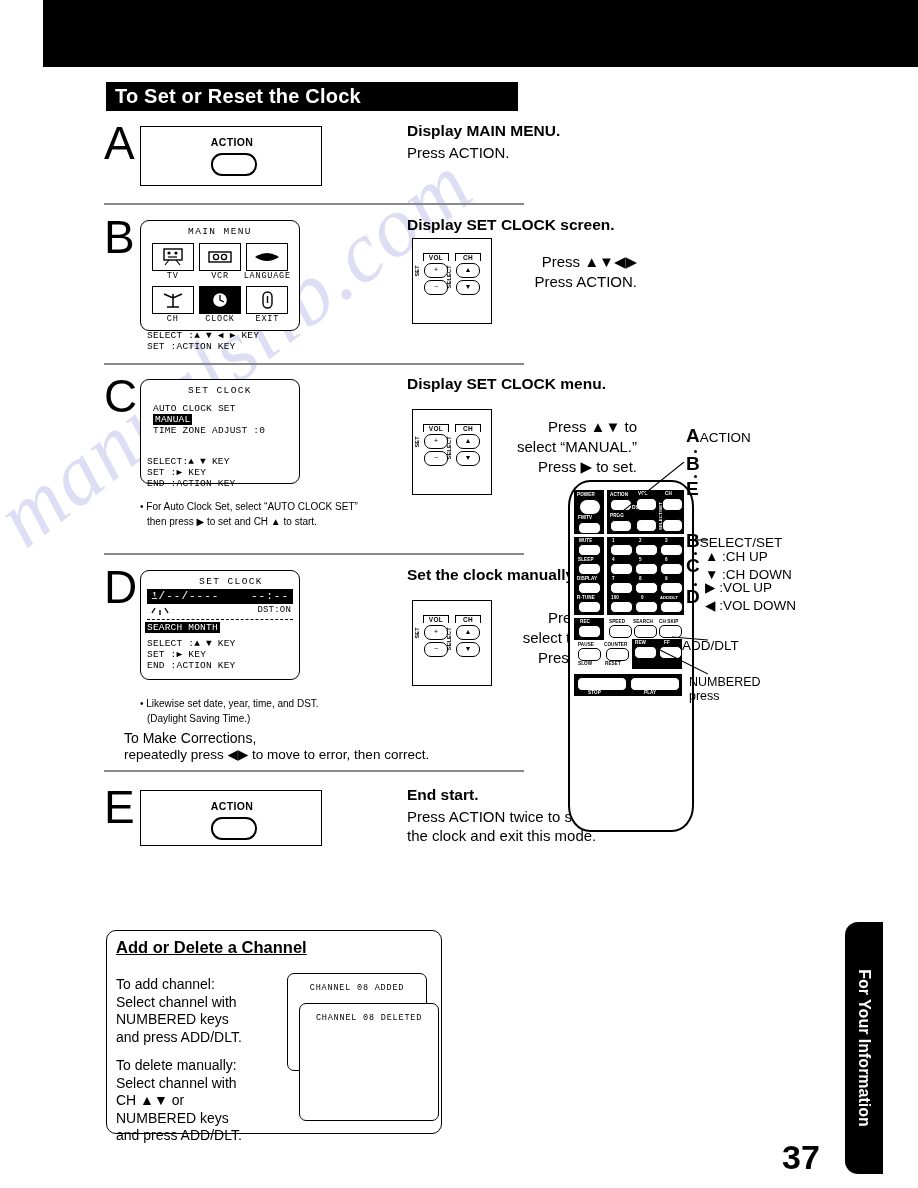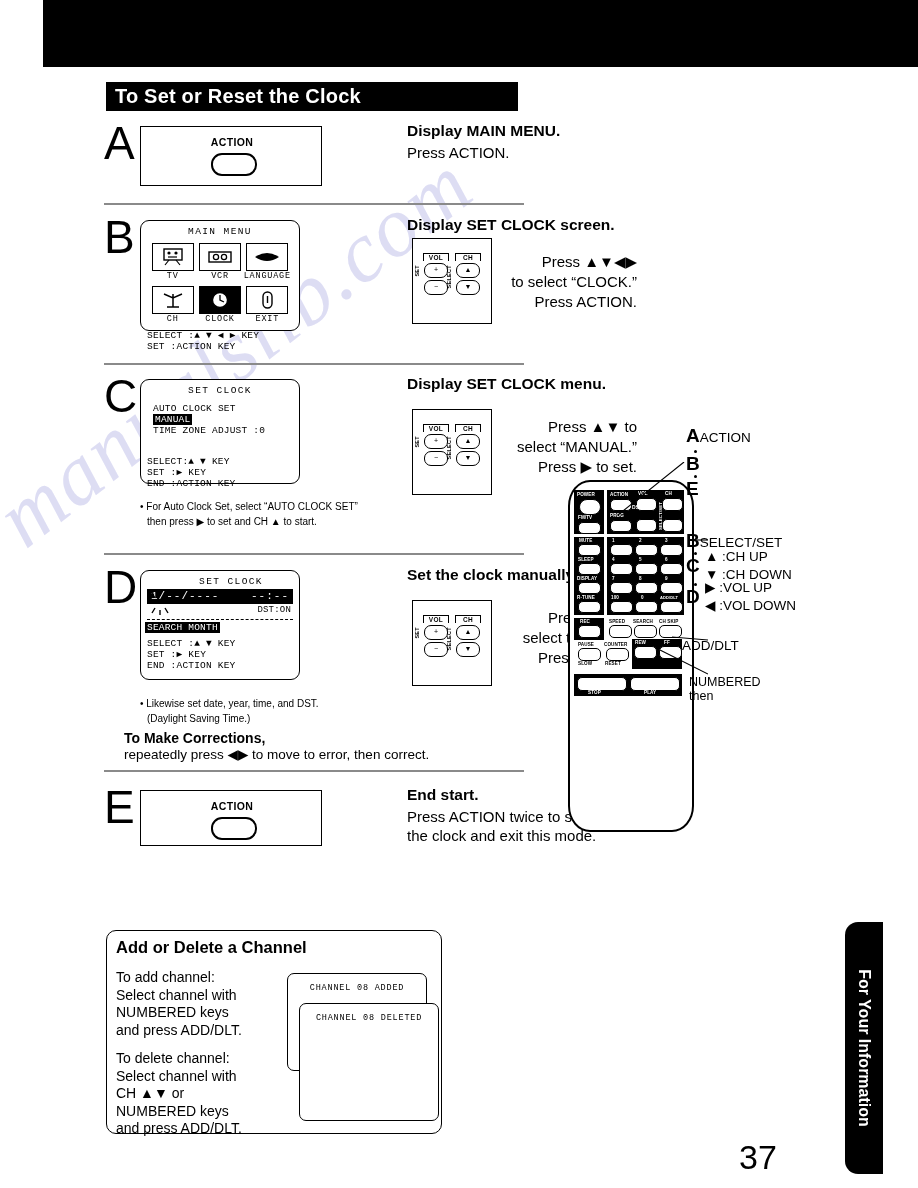--- a/index.html
+++ b/index.html
@@ -37,21 +37,21 @@
     position:absolute;left:36px;top:4px;
     border:1.6px solid #000;background:#fff;box-sizing:border-box;
   }
   .panel.rounded{border-radius:9px;}
   .instr{position:absolute;left:303px;top:0;width:230px;}
   .instr h3{margin:0 0 3px 0;font-size:15.5px;font-weight:bold;line-height:18px;}
   .instr p{margin:0;font-size:15px;line-height:19px;font-weight:normal;}
   .instr .num{margin:0;font-size:15px;line-height:20px;text-align:right;}
   .instr .num .ind{display:inline-block;padding-left:18px;}
   .note{position:absolute;font-size:10px;line-height:15px;}
-  .bold-line{font-weight:bold;font-size:14px;}
+  .bold-line{font-weight:normal;font-size:14px;}
   hr.sep{
     position:absolute;left:104px;width:420px;height:0;margin:0;
     border:none;border-top:2px solid #8a8a8a;
   }
   
   .action-box{width:182px;height:58px;position:relative;}
   .action-box .lbl{
     position:absolute;left:0;right:0;top:9px;text-align:center;
     font-size:10.5px;font-weight:bold;letter-spacing:.4px;
   }
@@ -103,21 +103,21 @@
     font-size:11px;letter-spacing:1px;padding:2px 4px;display:flex;
     justify-content:space-between;margin:2px 6px 0 6px;
   }
   .blink{position:absolute;left:12px;top:4px;font-size:12px;font-weight:bold;}
   .dashrule{border-top:1.5px dashed #000;margin:3px 6px 2px 6px;}
   
   #addel{
     position:absolute;left:106px;top:930px;width:336px;height:204px;
     border:1.8px solid #000;border-radius:10px;background:#fff;box-sizing:border-box;
   }
-  #addel h3{margin:7px 0 12px 9px;font-size:16.5px;font-weight:bold;}
+  #addel h3{margin:7px 0 19px 9px;font-size:16.5px;font-weight:bold;text-decoration:underline;}
   #addel .body{font-size:14px;line-height:17.5px;margin-left:9px;width:160px;}
   #addel .gap{height:11px;}
   .tvscr{
     position:absolute;border:1.6px solid #000;border-radius:7px;background:#fff;
     font-family:"Liberation Mono", monospace;font-size:8.5px;letter-spacing:.8px;
     text-align:center;box-sizing:border-box;
   }
   #tv-added{left:180px;top:42px;width:140px;height:98px;padding-top:9px;}
   #tv-deleted{left:192px;top:72px;width:140px;height:118px;padding-top:9px;}
   
@@ -147,21 +147,21 @@
   #side-tab{
     position:absolute;left:845px;top:922px;width:38px;height:252px;
     background:#000;border-radius:13px 0 0 13px;
   }
   #side-tab span{
     position:absolute;left:50%;top:50%;
     transform:translate(-50%,-50%) rotate(90deg);
     color:#fff;font-size:16px;font-weight:bold;white-space:nowrap;
   }
   #page-num{
-    position:absolute;left:739px;top:1138px;font-size:34px;font-weight:normal;
+    position:absolute;left:782px;top:1138px;font-size:34px;font-weight:bold;
   }
 </style>
 </head>
 <body>
 
 <div id="top-black-band"></div>
 <div id="watermark">manualslib.com</div>
 
 <div id="section-title">To Set or Reset the Clock</div>
 
@@ -264,21 +264,20 @@
       <div class="btn">▲</div>
       <div class="btn">▼</div>
       <div class="side">SELECT</div>
     </div>
   </div>
 
   <div class="instr" style="top:0;">
     <h3>Display SET CLOCK screen.</h3>
     <div style="margin-top:18px;">
       <p class="num">Press ▲▼◀▶</p>
-      <p class="num"><span class="ind">to select “CLOCK.”</span></p>
       <p class="num">Press ACTION.</p>
     </div>
   </div>
 </div>
 
 <hr class="sep" style="top:363px;">
 
 <div class="step" style="top:375px;">
   <div class="step-letter">C</div>
   <div class="panel rounded osd" style="width:160px;height:105px;">
@@ -404,21 +403,21 @@
 </div>
 
 <div id="addel">
   <h3>Add or Delete a Channel</h3>
   <div class="body">
     <div>To add channel:</div>
     <div>Select channel with</div>
     <div>NUMBERED keys</div>
     <div>and press ADD/DLT.</div>
     <div class="gap"></div>
-    <div>To delete channel:</div>
+    <div>To delete manually:</div>
     <div>Select channel with</div>
     <div>CH ▲▼ or</div>
     <div>NUMBERED keys</div>
     <div>and press ADD/DLT.</div>
   </div>
   <div class="tvscr" id="tv-added">
     <span>CHANNEL 08 ADDED</span>
   </div>
   <div class="tvscr" id="tv-deleted">
     <span>CHANNEL 08 DELETED</span>
@@ -562,20 +561,20 @@
   </div>
   <div class="co" style="left:19px;top:171px;">
     <span class="sm">◀ :VOL DOWN</span>
   </div>
 
   <div class="co" style="left:-4px;top:211px;">
     <span class="sm">ADD/DLT</span>
   </div>
   <div class="co" style="left:3px;top:250px;">
     <div class="sm2">NUMBERED</div>
-    <div class="sm2">then</div>
+    <div class="sm2">press</div>
   </div>
 </div>
 
 <div id="side-tab">
   <span>For Your Information</span>
 </div>
 <div id="page-num">37</div>
 
 </body></html>

